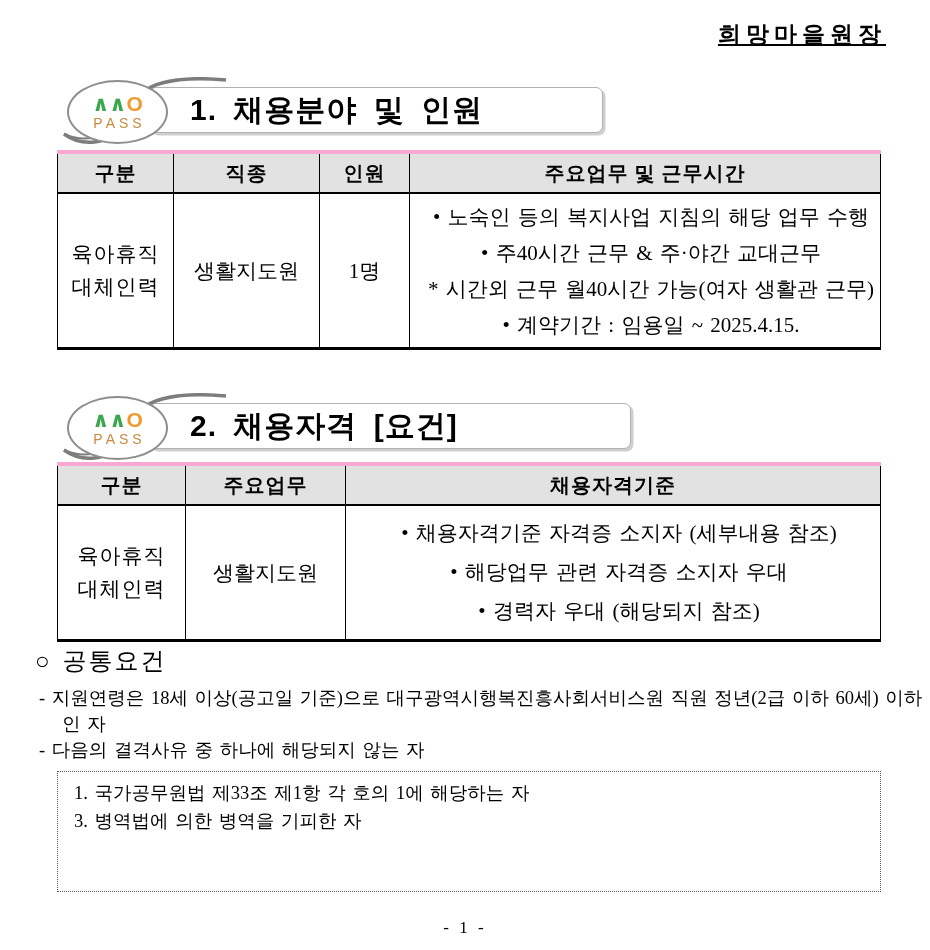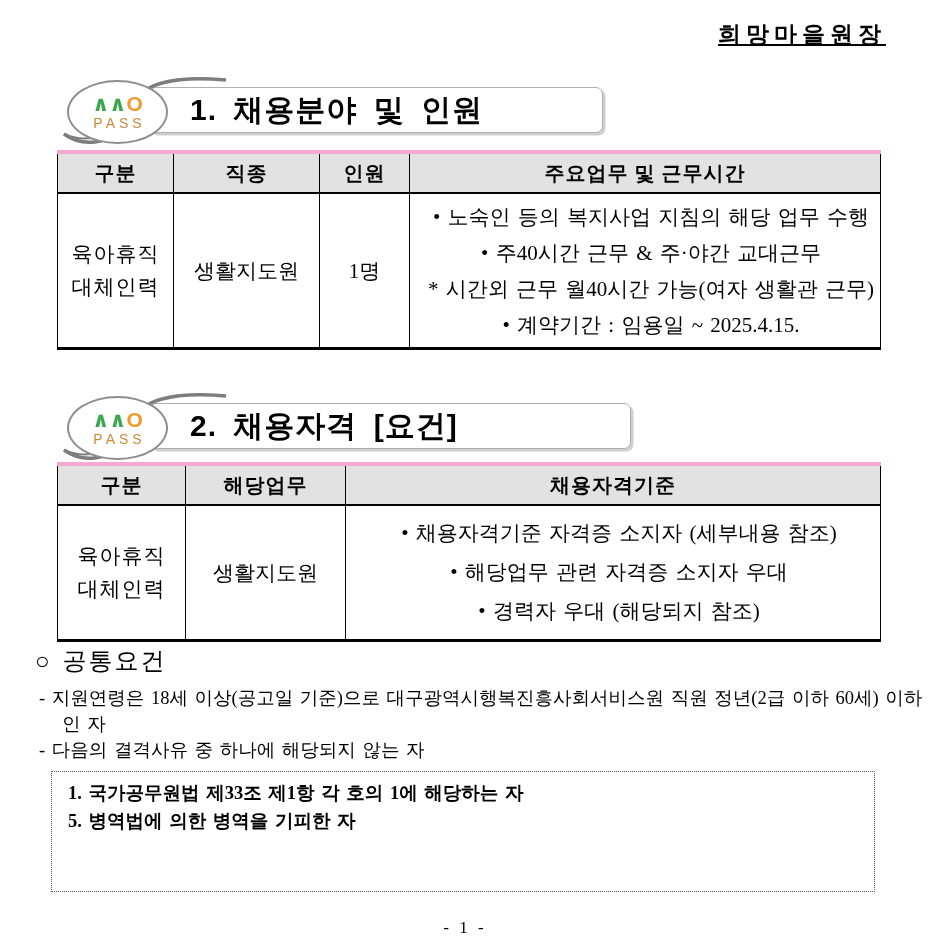--- a/index.html
+++ b/index.html
@@ -82,22 +82,22 @@
   .req-line {
     position:absolute; left:39px; font-size:18.5px;
     white-space:nowrap; word-spacing:2px;
   }
   .req-line-0 { top:685px; }
   .req-line-1 { top:711px; left:62px; }
   .req-line-2 { top:737px;text-align:right; }
 
   
   .dotted-box {
-    position:absolute; left:51px; top:771px; width:806px; height:103px;
-    border:1.5px dotted #555; padding:8px 0 8px 16px;font-weight:bold;
+    position:absolute; left:57px; top:771px; width:806px; height:103px;
+    border:1.5px dotted #555; padding:8px 0 8px 16px;
   }
   .dotted-box div {
     font-size:18.5px; line-height:27.5px; word-spacing:2px; white-space:nowrap;
   }
 
   
   .page-num {
     position:absolute; left:0; top:918px; width:100%;
     text-align:center; font-size:17px; letter-spacing:3px;
   }
@@ -172,21 +172,21 @@
 
   <table class="doc-table tbl-2">
     <colgroup>
         <col style="width:128px">
         <col style="width:160px">
         <col style="width:535px">
       </colgroup>
     <thead>
       <tr>
         <th>구분</th>
-        <th>해당업무</th>
+        <th>주요업무</th>
         <th>채용자격기준</th>
       </tr>
     </thead>
     <tbody>
       <tr>
         <td class="cell-lines">
           <div>육아휴직</div>
           <div>대체인력</div>
         </td>
         <td>생활지도원</td>
@@ -199,18 +199,18 @@
     </tbody>
   </table>
 
   <div class="common-heading">○ 공통요건</div>
   <div class="req-line req-line-0">- 지원연령은 18세 이상(공고일 기준)으로 대구광역시행복진흥사회서비스원 직원 정년(2급 이하 60세) 이하</div>
   <div class="req-line req-line-1">인 자</div>
   <div class="req-line req-line-2">- 다음의 결격사유 중 하나에 해당되지 않는 자</div>
 
   <div class="dotted-box">
     <div>1. 국가공무원법 제33조 제1항 각 호의 1에 해당하는 자</div>
-    <div>5. 병역법에 의한 병역을 기피한 자</div>
+    <div>3. 병역법에 의한 병역을 기피한 자</div>
   </div>
 
   <div class="page-num">- 1 -</div>
 
 </div>
 
 </body></html>

